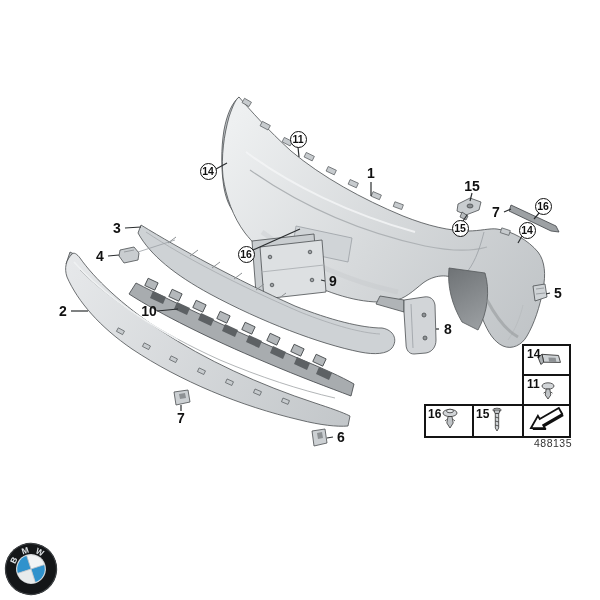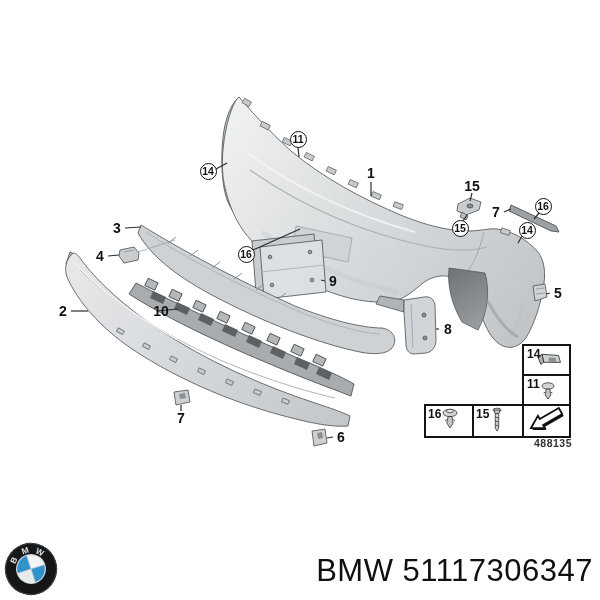--- a/index.html
+++ b/index.html
@@ -7,21 +7,21 @@
          font-family:"Liberation Sans",sans-serif;}
   #drawing{position:absolute;left:0;top:0;}
   
   .callout{position:absolute;width:26px;height:20px;line-height:20px;text-align:center;
            font-size:14px;font-weight:700;color:#111;}
   .callout.circled{width:17px;height:17px;line-height:14px;border:1.5px solid #111;
            border-radius:50%;background:#fff;font-size:10.5px;box-sizing:border-box;}
   
   .legend-label{position:absolute;font-size:12px;font-weight:700;color:#111;}
   #drawing-number{position:absolute;left:505px;top:437px;width:67px;text-align:right;
-           font-size:10.5px;color:#333;letter-spacing:0.5px;font-weight:bold;}
+           font-size:10.5px;color:#333;letter-spacing:0.5px;}
   
   #footer-text{position:absolute;top:553px;right:7px;font-size:31px;letter-spacing:0.5px;
            color:#101010;white-space:nowrap;}
   #footer-text .num{margin-left:9px;}
   #brand-logo{position:absolute;left:3px;top:541px;}
 </style>
 </head>
 <body>
 
 <div id="stage">
@@ -237,21 +237,21 @@
   <div id="callouts">
       <div class="callout" style="left: 358px; top: 163px;">1</div>
       <div class="callout" style="left: 50px; top: 301px;">2</div>
       <div class="callout" style="left: 104px; top: 218px;">3</div>
       <div class="callout" style="left: 87px; top: 246px;">4</div>
       <div class="callout" style="left: 545px; top: 283px;">5</div>
       <div class="callout" style="left: 328px; top: 427px;">6</div>
       <div class="callout" style="left: 168px; top: 408px;">7</div>
       <div class="callout" style="left: 435px; top: 319px;">8</div>
       <div class="callout" style="left: 320px; top: 271px;">9</div>
-      <div class="callout" style="left: 148px; top: 301px;">10</div>
+      <div class="callout" style="left: 136px; top: 301px;">10</div>
       <div class="callout circled" style="left: 289.5px; top: 130.5px;">11</div>
       <div class="callout" style="left: 483px; top: 202px;">7</div>
       <div class="callout" style="left: 459px; top: 176px;">15</div>
       <div class="callout circled" style="left: 199.5px; top: 162.5px;">14</div>
       <div class="callout circled" style="left: 518.5px; top: 221.5px;">14</div>
       <div class="callout circled" style="left: 451.5px; top: 219.5px;">15</div>
       <div class="callout circled" style="left: 237.5px; top: 245.5px;">16</div>
       <div class="callout circled" style="left: 534.5px; top: 197.5px;">16</div>
     </div>
 
@@ -273,17 +273,14 @@
       </g>
       <circle r="16" fill="#d8dbdd"></circle>
       <circle r="14.8" fill="#f2f4f5"></circle>
       <path d="M0,0 L-14.8,0 A14.8,14.8 0 0 1 0,-14.8 Z" fill="#3092cc"></path>
       <path d="M0,0 L14.8,0 A14.8,14.8 0 0 1 0,14.8 Z" fill="#3092cc"></path>
       <path d="M0,0 L0,14.8 A14.8,14.8 0 0 1 -14.8,0 Z" fill="#e8ebec"></path>
       <path d="M-14.8,0 L14.8,0 M0,-14.8 L0,14.8" stroke="#c0c4c7" stroke-width="0.8" fill="none"></path>
     </g>
   </svg>
 
-  <div id="footer-text">
-    <span>BMW</span><span class="num">51117306347</span>
-  </div>
 
 </div>
 
 </body></html>

